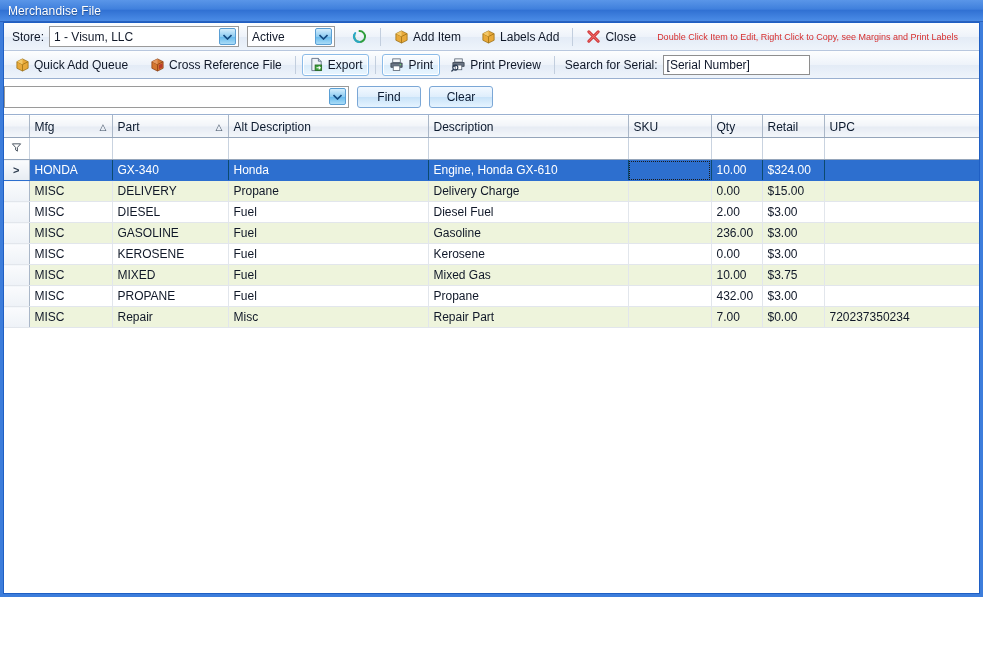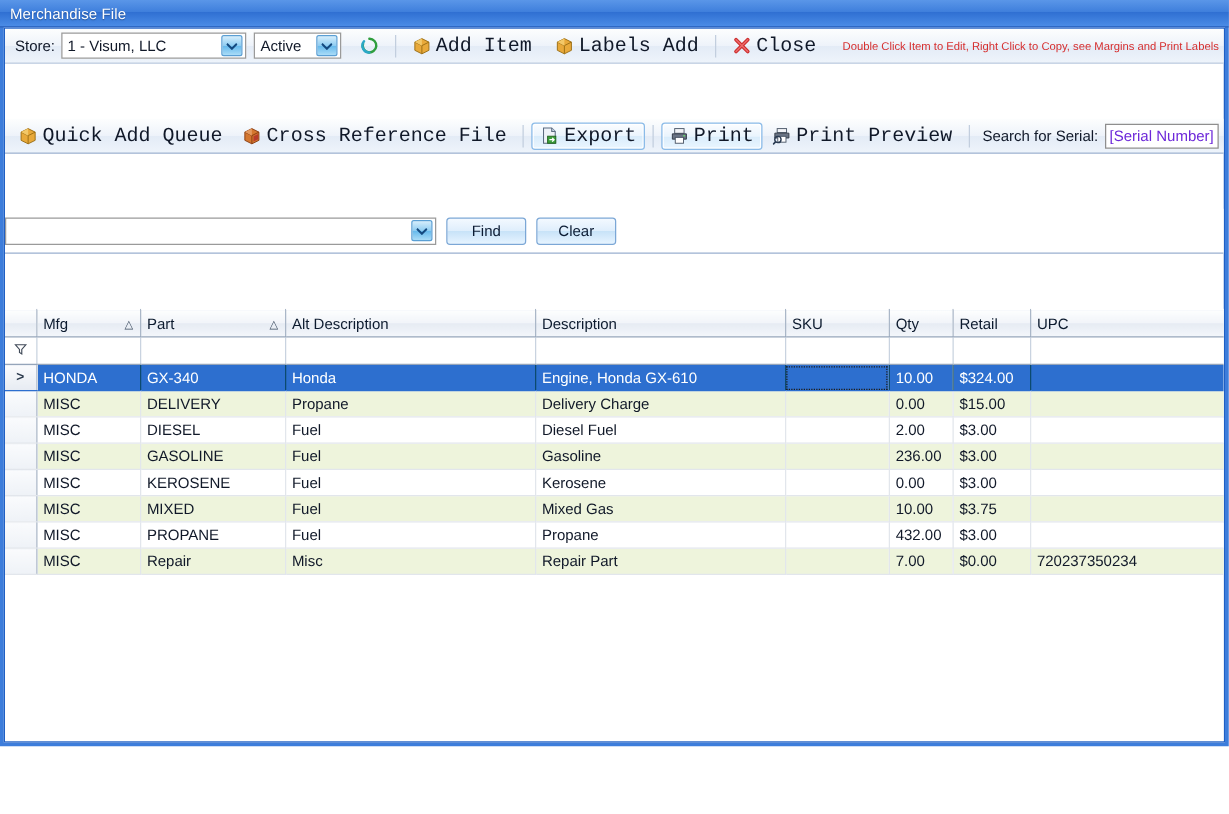--- a/index.html
+++ b/index.html
@@ -40,21 +40,20 @@
 
   .window-body {
     flex: 1 1 auto;
     margin: 0 3px 3px 3px;
     background: #ffffff;
     border: 1px solid #1f5fc4;
     box-sizing: border-box;
     display: flex;
     flex-direction: column;
     overflow: hidden;
-    gap: 44px;
   }
 
   
   .toolbar {
     flex: 0 0 auto;
     height: 28px;
     background: linear-gradient(to bottom, #fdfefe 0%, #eef3fa 50%, #e3ebf6 51%, #eef4fb 100%);
     border-bottom: 1px solid #b8c7de;
     display: flex;
     align-items: center;
@@ -68,27 +67,26 @@
     font-size: 12px;
     color: #101828;
     padding: 0 5px 0 4px;
   }
 
   .tb-item {
     display: inline-flex;
     align-items: center;
     height: 22px;
     padding: 0 6px;
-    font-size: 16px;
+    font-size: 12px;
     color: #101828;
     border: 1px solid transparent;
     border-radius: 3px;
     box-sizing: border-box;
     cursor: default;
-    font-family: Liberation Mono, monospace;
   }
   .tb-item .lbl { margin-left: 4px; }
   .tb-item.hot {
     border: 1px solid #8bbbe8;
     background: linear-gradient(to bottom, #fbfdff 0%, #eaf4fd 50%, #d9ecfb 51%, #eaf6ff 100%);
     box-shadow: inset 0 0 0 1px #ffffff;
   }
 
   .tb-sep {
     width: 1px;
@@ -134,21 +132,21 @@
   .store-combo { width: 190px; }
   .active-combo { width: 88px; }
   .find-combo { width: 345px; height: 22px; }
 
   .textbox {
     height: 20px;
     background: #ffffff;
     border: 1px solid #8e8e8e;
     box-sizing: border-box;
     font-size: 12px;
-    color: #6d28d9;
+    color: #0f172a;
     padding: 0 3px;
     display: inline-flex;
     align-items: center;
   }
   .serial-box { width: 147px; }
 
   
   .findbar {
     flex: 0 0 auto;
     height: 36px;

